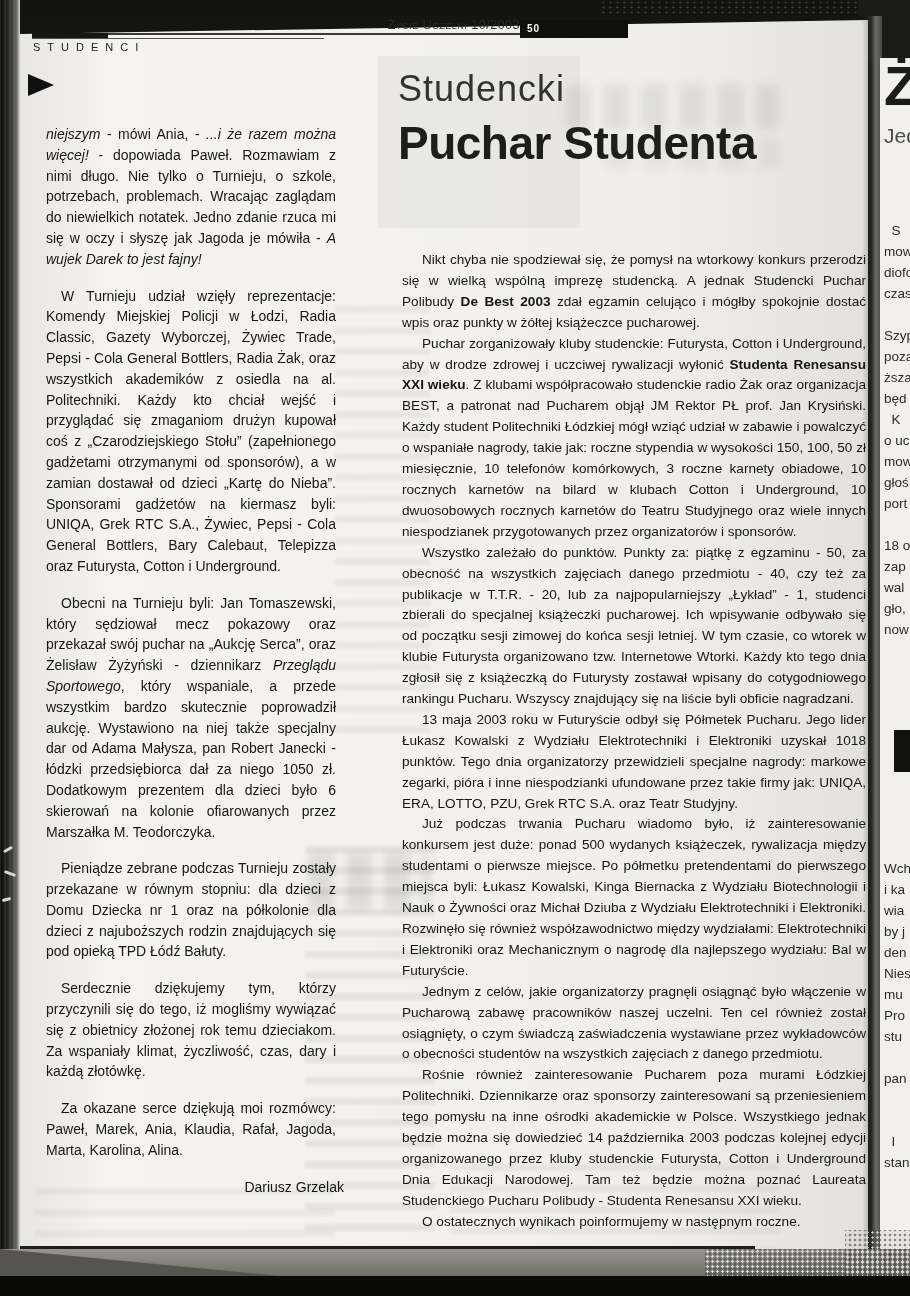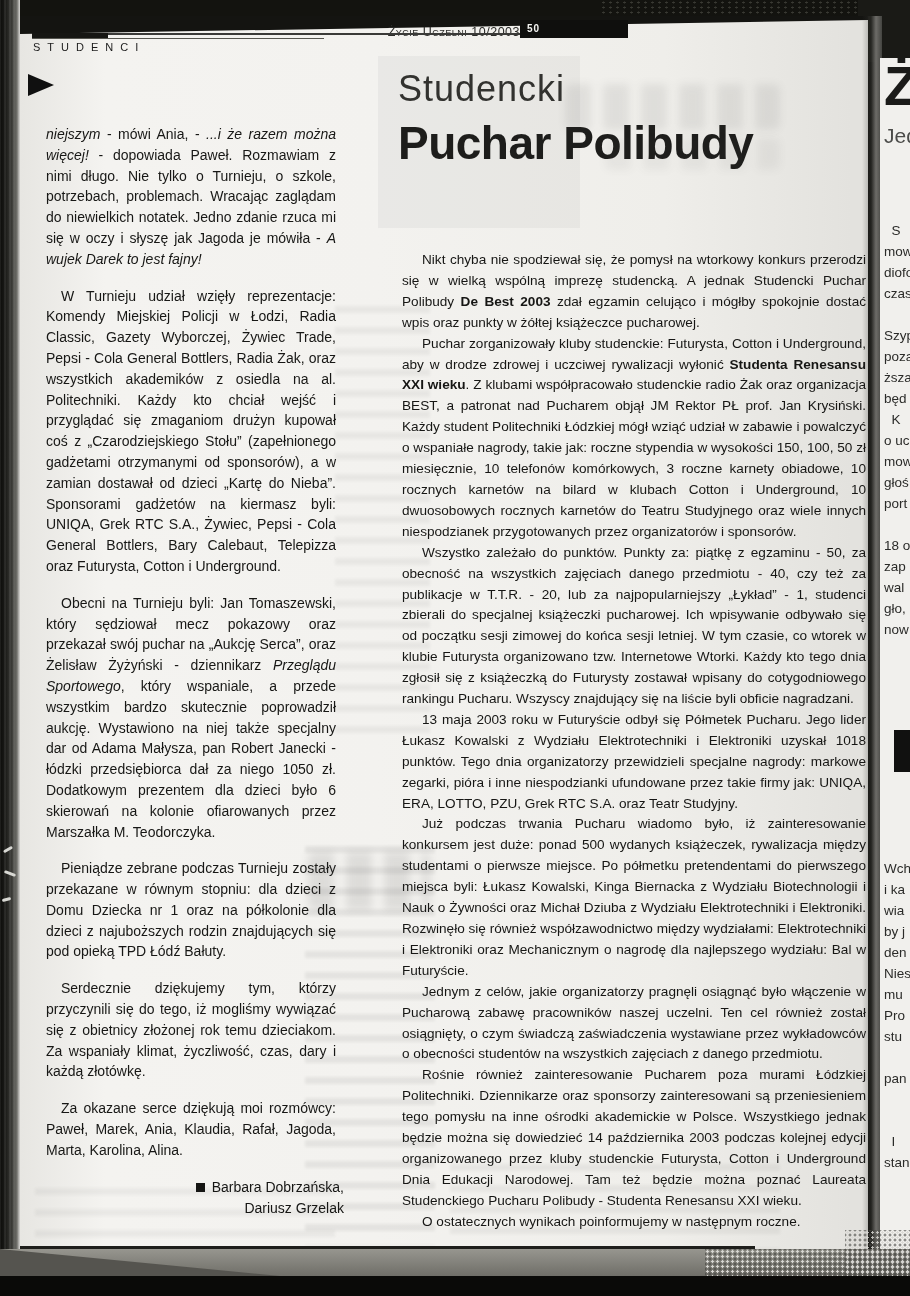--- a/index.html
+++ b/index.html
@@ -29,21 +29,21 @@
   .corner-knit{left:845px;top:1230px;width:65px;height:46px;opacity:.85;}
   .bottom-black{left:0;top:1276px;width:910px;height:20px;background:#0a0a08;}
 
   
   .page-main{left:20px;top:16px;width:848px;height:1234px;overflow:hidden;
      background:linear-gradient(90deg,#e7e6e2 0%,#f4f3f0 10%,#f3f2ef 42%,#efeeea 76%,#e3e2de 98%);}
   .page-main::before{content:'';position:absolute;left:0;top:0;width:100%;height:18px;background:#141411;
      clip-path:polygon(0 0,100% 0,100% 22%,0 100%);}
 
   
-  .journal{left:300px;top:9px;width:200px;text-align:right;font-size:12.5px;color:#2a2a28;
+  .journal{left:300px;top:2px;width:200px;text-align:right;font-size:12.5px;color:#2a2a28;
            font-variant:small-caps;letter-spacing:.5px;}
   .journal-rule{left:30px;top:17px;width:470px;height:2px;background:#3a3a38;}
   .page-badge{left:500px;top:4px;width:108px;height:18px;background:#0f0f0d;color:#f5f5f2;
               font-size:10px;font-weight:bold;line-height:18px;padding-left:7px;letter-spacing:1px;}
   .section-bar{left:12px;top:17px;width:76px;height:5px;background:#16161                      3;background:#161613;}
   .section-rule{left:12px;top:22px;width:292px;height:1px;background:#55554f;}
   .section-label{left:13px;top:25px;font-size:11px;letter-spacing:7px;color:#1c1c1c;}
   .marker-triangle{left:8px;top:58px;width:0;height:0;border-left:26px solid #101010;
                    border-top:11px solid transparent;border-bottom:11px solid transparent;}
 
@@ -111,28 +111,27 @@
     <div class="abs left-col">
       <div id="left-col-paras">
           <p><span class="it">niejszym</span><span> - mówi Ania, - </span><span class="it">...i że razem można więcej!</span><span> - dopowiada Paweł. Rozmawiam z nimi długo. Nie tylko o Turnieju, o szkole, potrzebach, problemach. Wracając zaglądam do niewielkich notatek. Jedno zdanie rzuca mi się w oczy i słyszę jak Jagoda je mówiła - </span><span class="it">A wujek Darek to jest fajny!</span></p>
           <p class="ind"><span>W Turnieju udział wzięły reprezentacje: Komendy Miejskiej Policji w Łodzi, Radia Classic, Gazety Wyborczej, Żywiec Trade, Pepsi - Cola General Bottlers, Radia Żak, oraz wszystkich akademików z osiedla na al. Politechniki. Każdy kto chciał wejść i przyglądać się zmaganiom drużyn kupował coś z „Czarodziejskiego Stołu” (zapełnionego gadżetami otrzymanymi od sponsorów), a w zamian dostawał od dzieci „Kartę do Nieba”. Sponsorami gadżetów na kiermasz byli: UNIQA, Grek RTC S.A., Żywiec, Pepsi - Cola General Bottlers, Bary Calebaut, Telepizza oraz Futurysta, Cotton i Underground.</span></p>
           <p class="ind"><span>Obecni na Turnieju byli: Jan Tomaszewski, który sędziował mecz pokazowy oraz przekazał swój puchar na „Aukcję Serca”, oraz Żelisław Żyżyński - dziennikarz </span><span class="it">Przeglądu Sportowego</span><span>, który wspaniale, a przede wszystkim bardzo skutecznie poprowadził aukcję. Wystawiono na niej także specjalny dar od Adama Małysza, pan Robert Janecki - łódzki przedsiębiorca dał za niego 1050 zł. Dodatkowym prezentem dla dzieci było 6 skierowań na kolonie ofiarowanych przez Marszałka M. Teodorczyka.</span></p>
           <p class="ind"><span>Pieniądze zebrane podczas Turnieju zostały przekazane w równym stopniu: dla dzieci z Domu Dziecka nr 1 oraz na półkolonie dla dzieci z najuboższych rodzin znajdujących się pod opieką TPD Łódź Bałuty.</span></p>
           <p class="ind"><span>Serdecznie dziękujemy tym, którzy przyczynili się do tego, iż mogliśmy wywiązać się z obietnicy złożonej rok temu dzieciakom. Za wspaniały klimat, życzliwość, czas, dary i każdą złotówkę.</span></p>
           <p class="ind"><span>Za okazane serce dziękują moi rozmówcy: Paweł, Marek, Ania, Klaudia, Rafał, Jagoda, Marta, Karolina, Alina.</span></p>
         </div>
       <div class="byline-left">
-        <div><span class="sq"></span><span>Barbara Dobrzańska,</span></div>
         <div>Dariusz Grzelak</div>
       </div>
     </div>
 
     <div class="abs title-block">
       <div class="title-1">Studencki</div>
-      <div class="title-2">Puchar Polibudy</div>
+      <div class="title-2">Puchar Studenta</div>
     </div>
 
     <div class="abs main-col">
       <div id="main-col-paras">
           <p class="ind"><span>Nikt chyba nie spodziewał się, że pomysł na wtorkowy konkurs przerodzi się w wielką wspólną imprezę studencką. A jednak Studencki Puchar Polibudy </span><span class="bd">De Best 2003</span><span> zdał egzamin celująco i mógłby spokojnie dostać wpis oraz punkty w żółtej książeczce pucharowej.</span></p>
           <p class="ind"><span>Puchar zorganizowały kluby studenckie: Futurysta, Cotton i Underground, aby w drodze zdrowej i uczciwej rywalizacji wyłonić </span><span class="bd">Studenta Renesansu XXI wieku</span><span>. Z klubami współpracowało studenckie radio Żak oraz organizacja BEST, a patronat nad Pucharem objął JM Rektor PŁ prof. Jan Krysiński. Każdy student Politechniki Łódzkiej mógł wziąć udział w zabawie i powalczyć o wspaniałe nagrody, takie jak: roczne stypendia w wysokości 150, 100, 50 zł miesięcznie, 10 telefonów komórkowych, 3 roczne karnety obiadowe, 10 rocznych karnetów na bilard w klubach Cotton i Underground, 10 dwuosobowych rocznych karnetów do Teatru Studyjnego oraz wiele innych niespodzianek przygotowanych przez organizatorów i sponsorów.</span></p>
           <p class="ind"><span>Wszystko zależało do punktów. Punkty za: piątkę z egzaminu - 50, za obecność na wszystkich zajęciach danego przedmiotu - 40, czy też za publikacje w T.T.R. - 20, lub za najpopularniejszy „Łykład” - 1, studenci zbierali do specjalnej książeczki pucharowej. Ich wpisywanie odbywało się od początku sesji zimowej do końca sesji letniej. W tym czasie, co wtorek w klubie Futurysta organizowano tzw. Internetowe Wtorki. Każdy kto tego dnia zgłosił się z książeczką do Futurysty zostawał wpisany do cotygodniowego rankingu Pucharu. Wszyscy znajdujący się na liście byli obficie nagradzani.</span></p>
           <p class="ind"><span>13 maja 2003 roku w Futuryście odbył się Półmetek Pucharu. Jego lider Łukasz Kowalski z Wydziału Elektrotechniki i Elektroniki uzyskał 1018 punktów. Tego dnia organizatorzy przewidzieli specjalne nagrody: markowe zegarki, pióra i inne niespodzianki ufundowane przez takie firmy jak: UNIQA, ERA, LOTTO, PZU, Grek RTC S.A. oraz Teatr Studyjny.</span></p>
           <p class="ind"><span>Już podczas trwania Pucharu wiadomo było, iż zainteresowanie konkursem jest duże: ponad 500 wydanych książeczek, rywalizacja między studentami o pierwsze miejsce. Po półmetku pretendentami do pierwszego miejsca byli: Łukasz Kowalski, Kinga Biernacka z Wydziału Biotechnologii i Nauk o Żywności oraz Michał Dziuba z Wydziału Elektrotechniki i Elektroniki. Rozwinęło się również współzawodnictwo między wydziałami: Elektrotechniki i Elektroniki oraz Mechanicznym o nagrodę dla najlepszego wydziału: Bal w Futuryście.</span></p>
           <p class="ind"><span>Jednym z celów, jakie organizatorzy pragnęli osiągnąć było włączenie w Pucharową zabawę pracowników naszej uczelni. Ten cel również został osiągnięty, o czym świadczą zaświadczenia wystawiane przez wykładowców o obecności studentów na wszystkich zajęciach z danego przedmiotu.</span></p>

